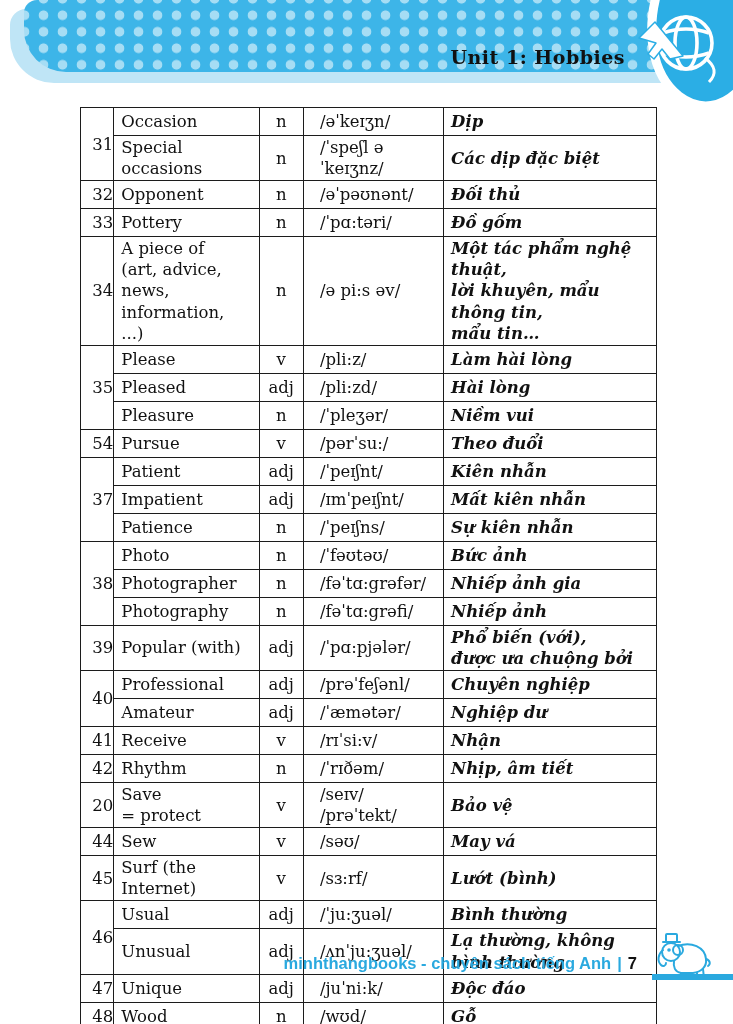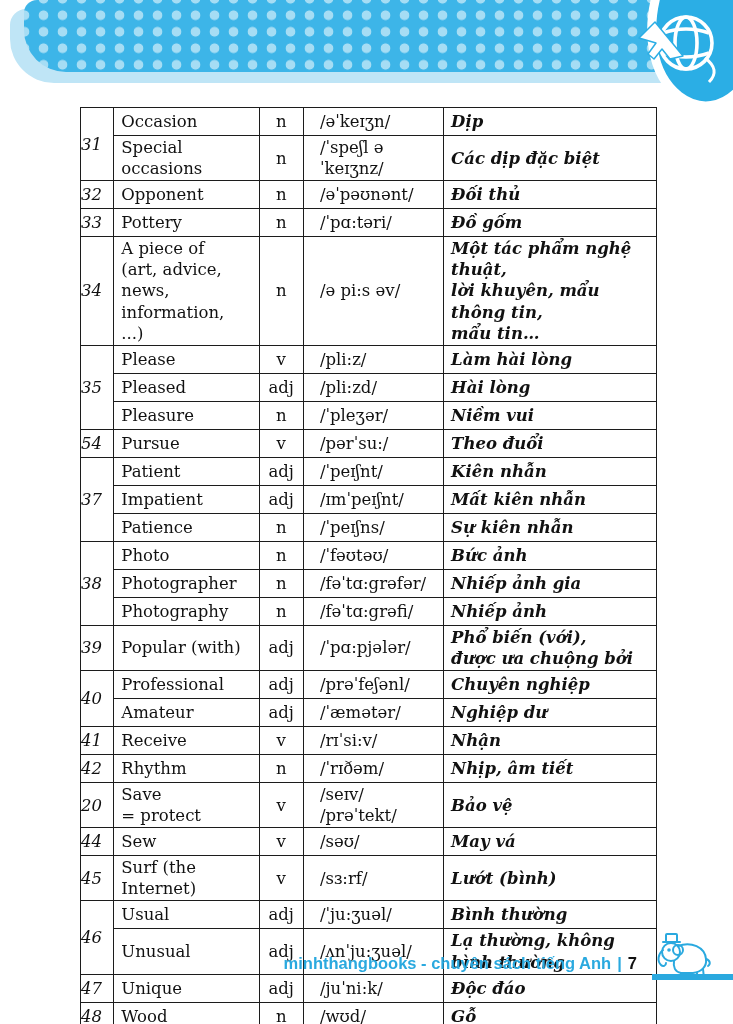--- a/index.html
+++ b/index.html
@@ -43,21 +43,21 @@
     line-height:1.28;
   }
   .vocab-table td{
     border:1.6px solid #1c1c1c;
     padding:1px 7px;
     height:25px;
     vertical-align:middle;
     white-space:pre-line;
     overflow:hidden;
   }
-  td.col-no{width:33px;text-align:left;padding:1px 0;font-style:italic;}
+  td.col-no{width:33px;text-align:right;padding:1px 0;}
   td.col-word{width:144px;}
   td.col-pos{width:44px;text-align:center;}
   td.col-ipa{width:139px;font-family:"DejaVu Serif", serif;padding-left:16px;}
   td.col-meaning{width:211px;font-style:italic;font-weight:bold;}
   
   .footer-text{
     position:absolute;top:954px;right:96px;
     font-family:"Liberation Sans","DejaVu Sans",sans-serif;
     font-size:16.5px;font-weight:bold;color:#2aa9df;
     white-space:nowrap;
@@ -69,20 +69,21 @@
     background:#2aa9df;
   }
   .elephant-svg{position:absolute;top:933px;right:20px;}
 </style>
 </head>
 <body>
 
 <div class="banner-wrap">
   <div class="banner-under"></div>
   <div class="banner-main"></div>
+  <div class="unit-title">Unit 1: Hobbies</div>
   <svg class="corner-svg" width="160" height="132" viewBox="0 0 160 132" aria-hidden="true">
 
     <path d="M 86,-14 C 72,30 78,74 106,96 C 127,112 150,108 168,88 L 168,-14 Z" fill="#2baee5" stroke="#ffffff" stroke-width="9" stroke-linejoin="round"></path>
 
     <g stroke="#ffffff" fill="none" stroke-width="3.6">
       <circle cx="113" cy="43" r="26"></circle>
       <ellipse cx="113" cy="43" rx="11" ry="26"></ellipse>
       <path d="M 90,33 Q 113,25 136,33"></path>
       <path d="M 90,53 Q 113,61 136,53"></path>
       <path d="M 132,58 Q 148,70 136,82" stroke-width="3"></path>

